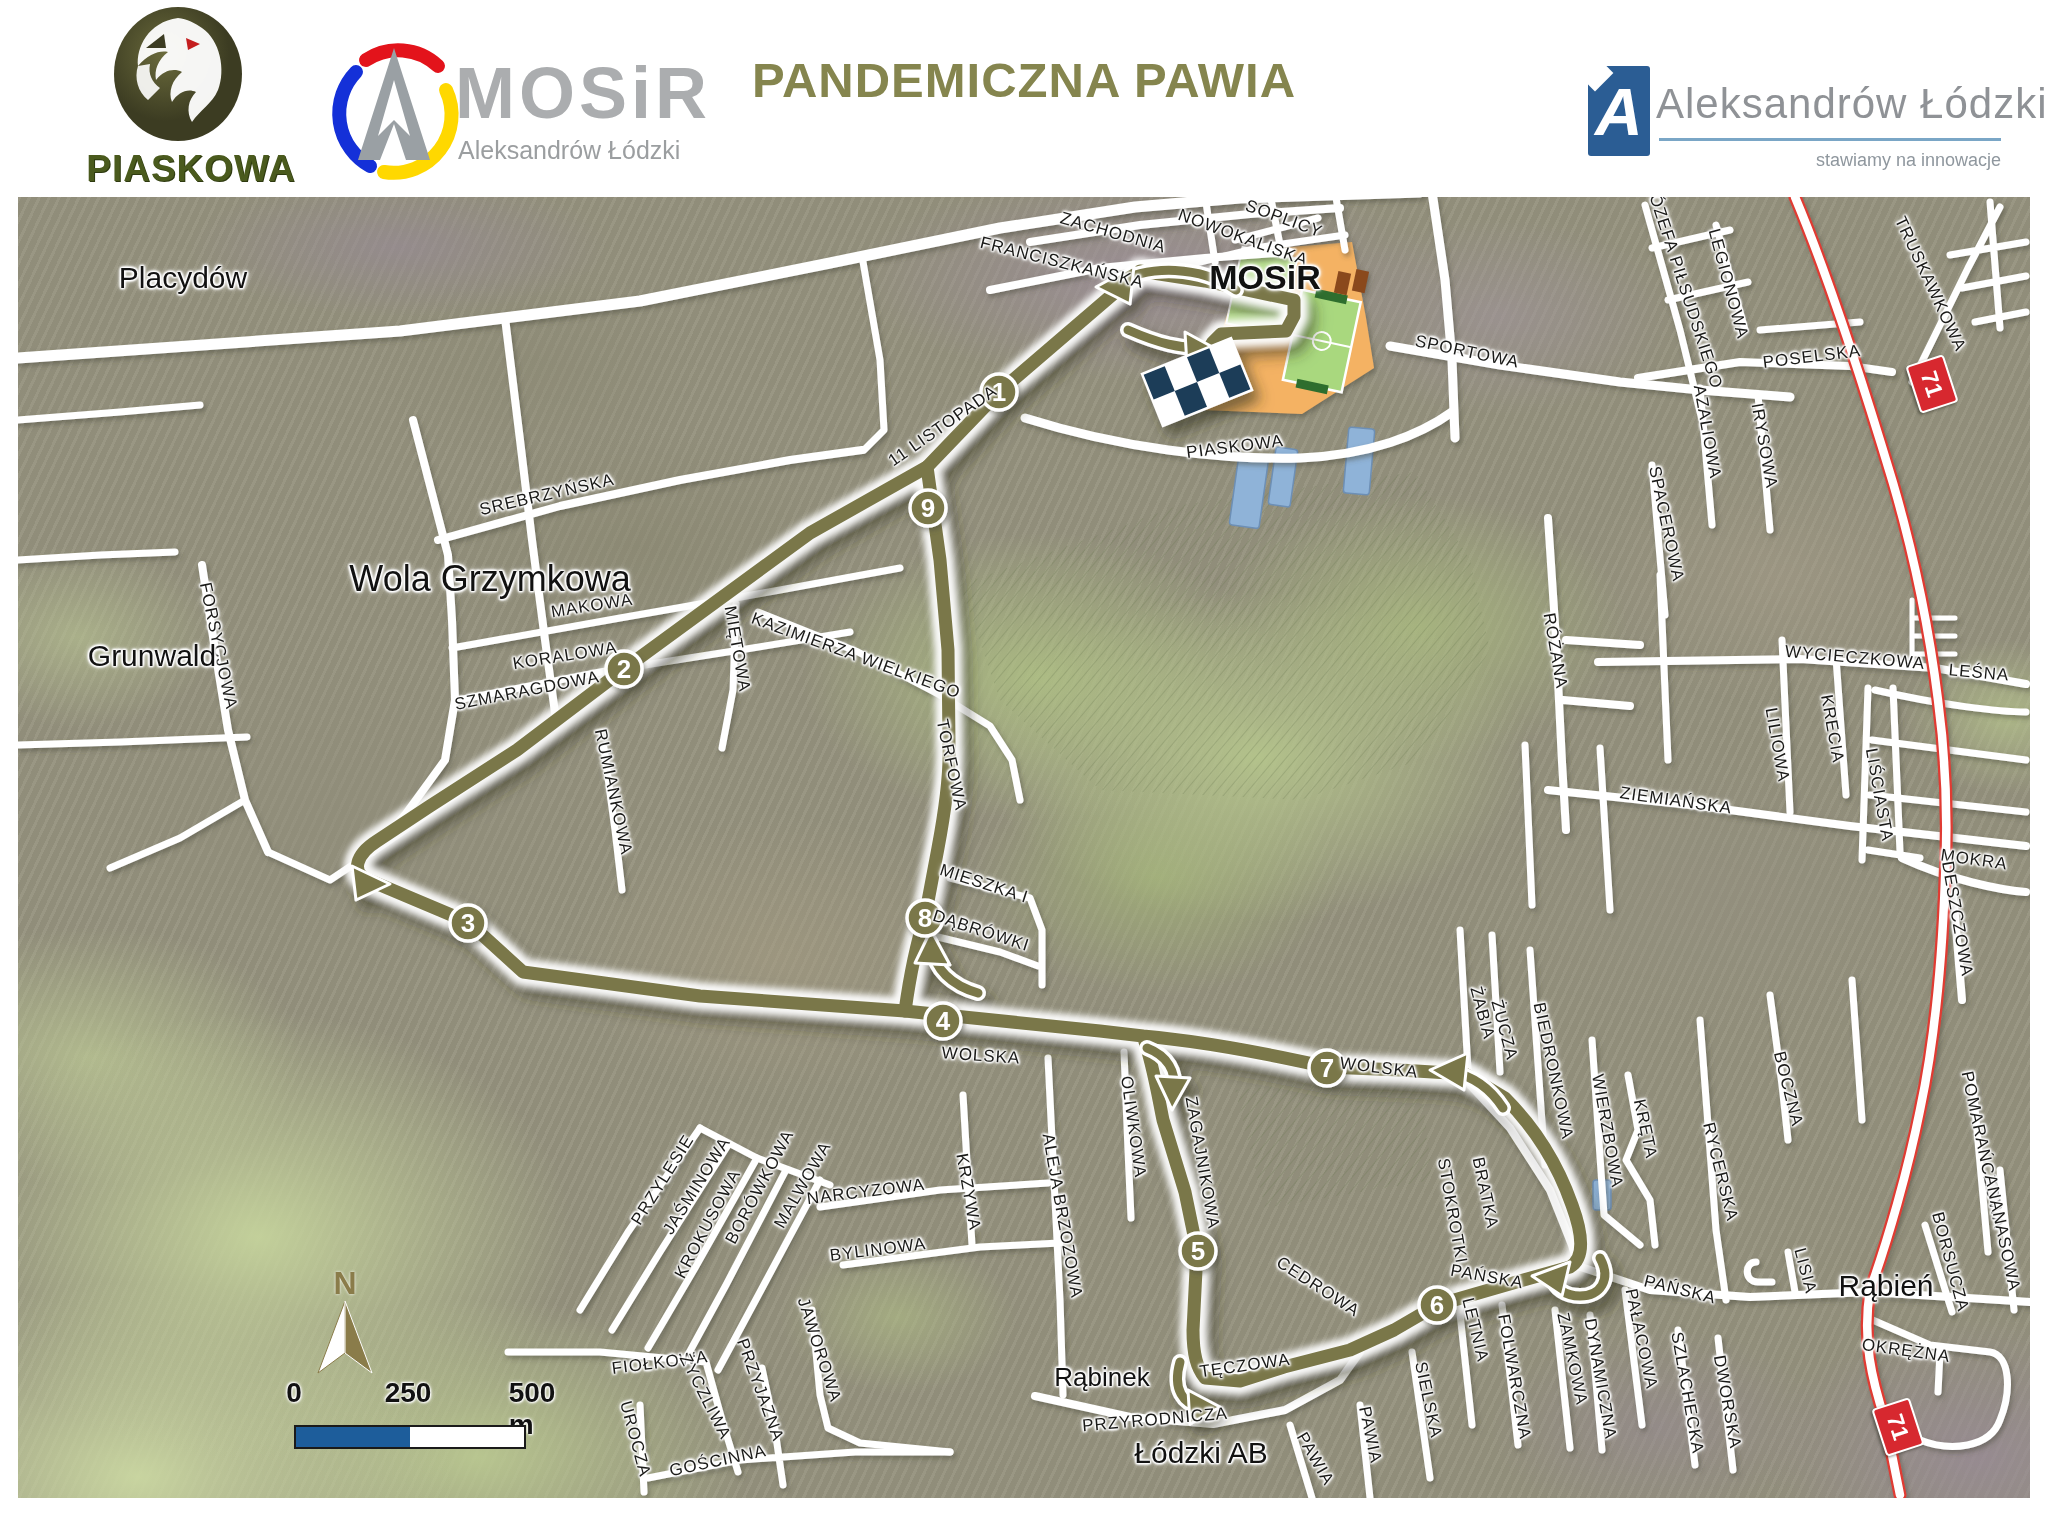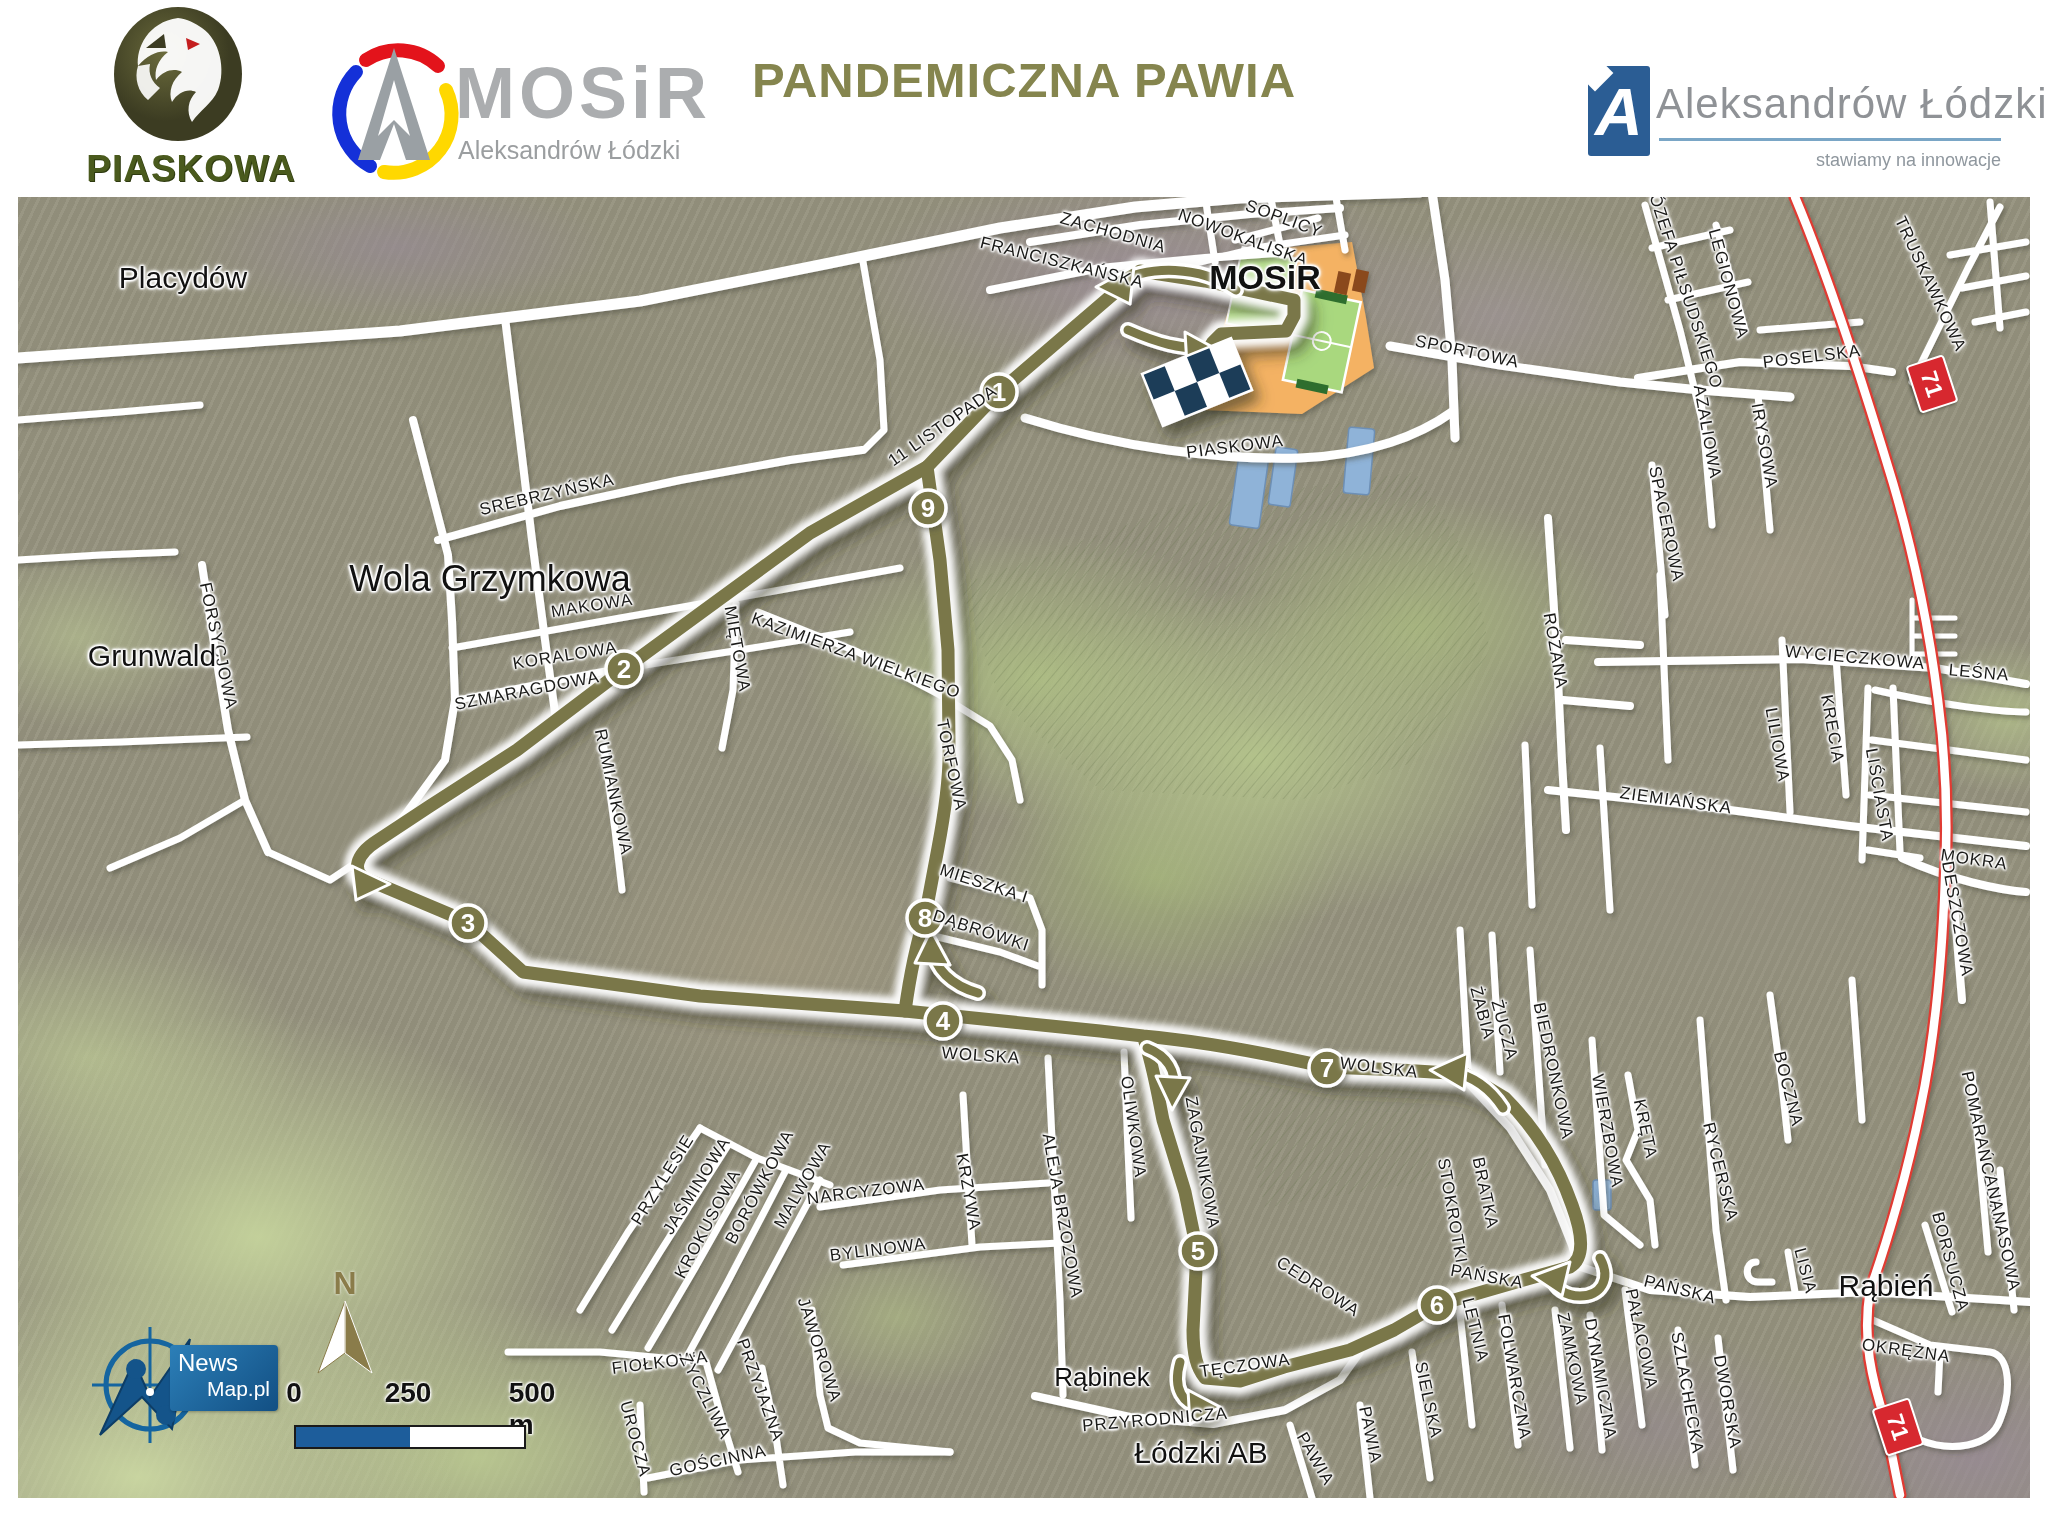--- a/index.html
+++ b/index.html
@@ -440,30 +440,16 @@
 
     <div id="scale">
       <span class="t" style="left:24px">0</span>
       <span class="t" style="left:138px">250</span>
       <span class="t" style="left:262px">500 m</span>
       <div class="bar">
         <div class="blue"></div>
       </div>
     </div>
 
-    <div id="credit">
-      <svg width="210" height="140">
-        <circle cx="72" cy="68" r="44" fill="none" stroke="#1565a0" stroke-width="5"></circle>
-        <path d="M 72 10 L 72 126 M 14 68 L 130 68" stroke="#1565a0" stroke-width="3"></path>
-        <path d="M 22 118 L 56 44 L 72 80 L 112 22 L 94 112 L 64 80 Z" fill="#14548a" stroke="#0d3d66" stroke-width="2"></path>
-        <circle cx="58" cy="52" r="10" fill="#14548a"></circle>
-        <circle cx="88" cy="98" r="10" fill="#14548a"></circle>
-        <circle cx="72" cy="75" r="4" fill="#fff"></circle>
-      </svg>
-      <div class="box">
-        <div class="l1">News</div>
-        <div class="l2">Map.pl</div>
-      </div>
-    </div>
   <div class="badge71" style="left: 1889px; top: 167px; transform: rotate(72deg);">71</div>
       <div class="badge71" style="left: 1855px; top: 1210px; transform: rotate(72deg);">71</div>
     </div>
 </div>
 
 </body></html>

